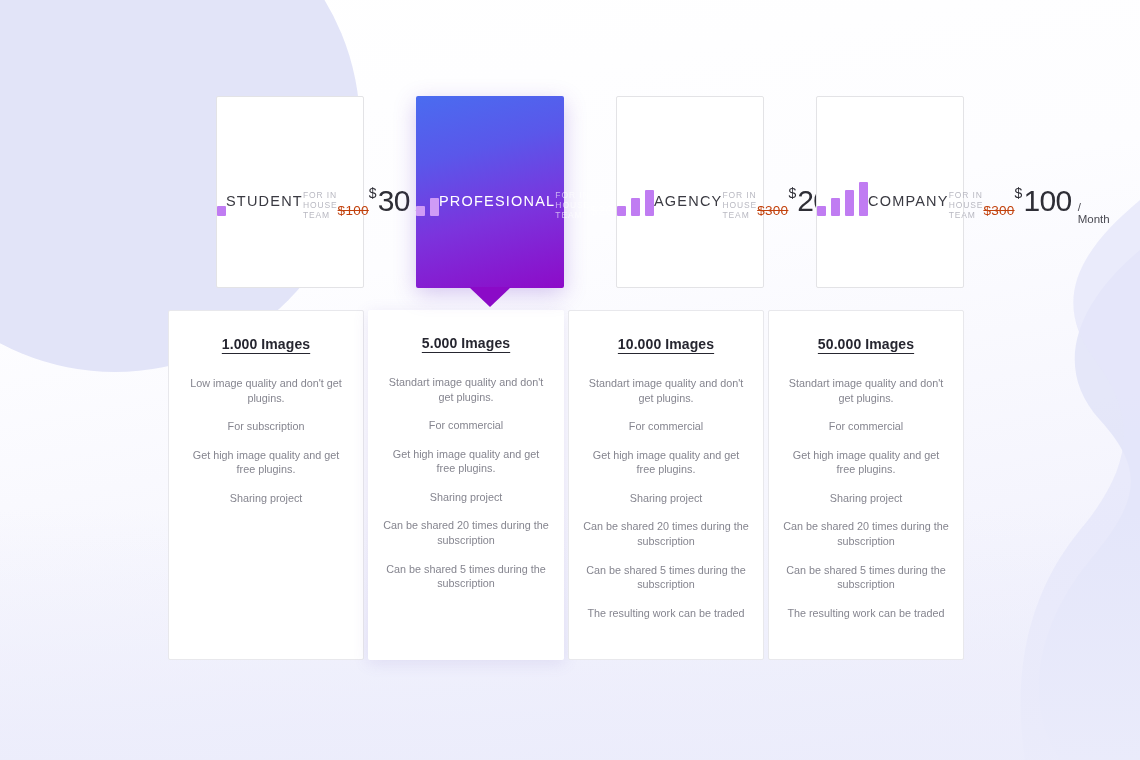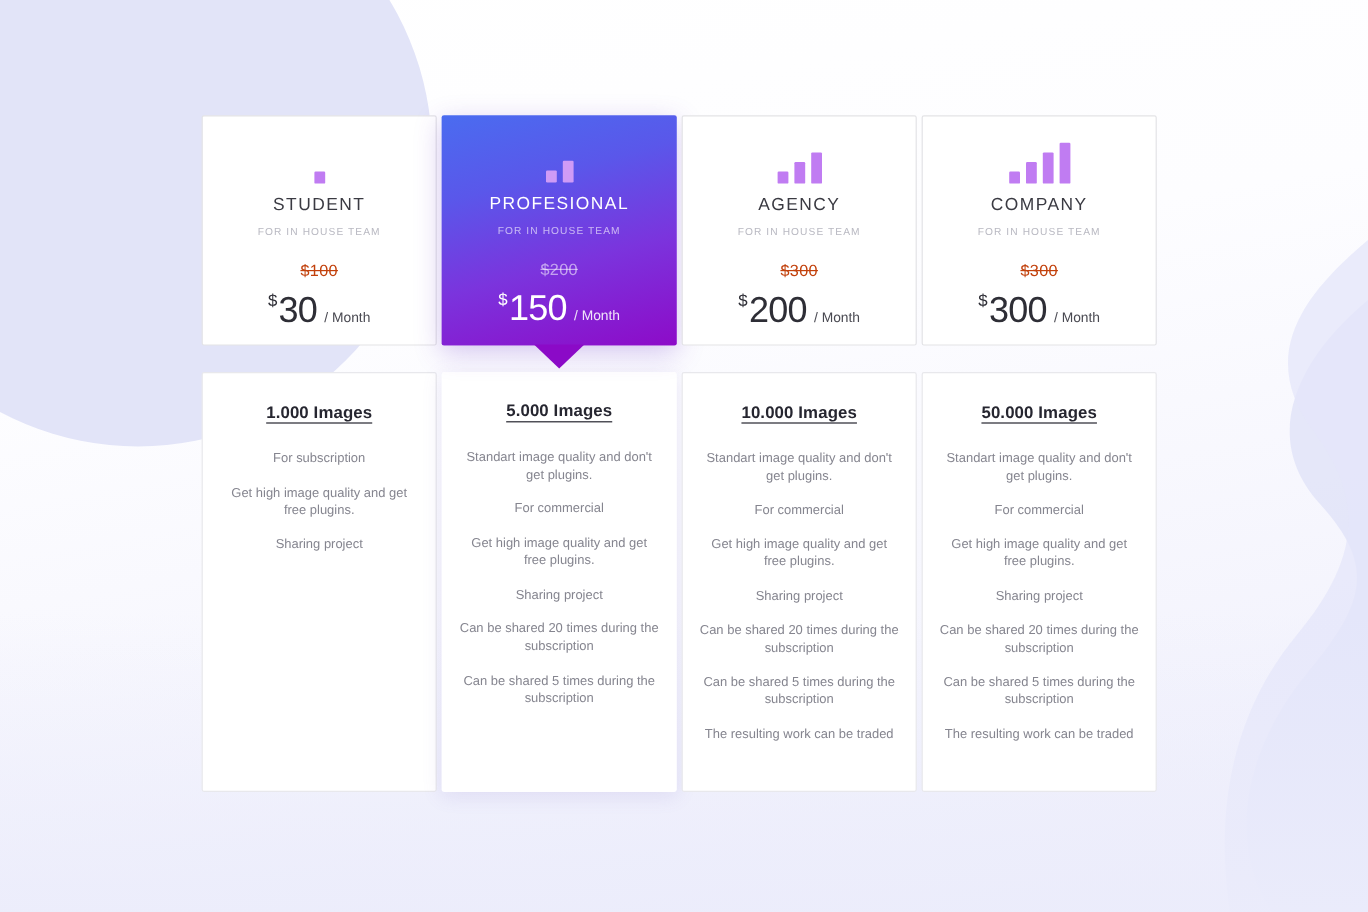--- a/index.html
+++ b/index.html
@@ -74,24 +74,25 @@
     position: relative;
   }
 
   
   .plan-head {
     height: 192px;
     background: #ffffff;
     border: 1px solid #e3e3e6;
     border-radius: 2px;
     display: flex;
-    flex-direction: column;
+    flex-direction: row;
     align-items: center;
     padding-top: 16px;
     position: relative;
+    margin-left: 48px;
   }
 
   .plan-column.featured .plan-head {
     height: 192px;
     border: none;
     background: linear-gradient(165deg, #4a6cf0 0%, #5a57ea 30%, #7b34dd 62%, #8d0bc8 100%);
     box-shadow: 0 6px 22px rgba(110, 60, 200, 0.28);
   }
 
   .arrow-pointer {
@@ -230,21 +231,21 @@
           </div>
           <div class="plan-name">STUDENT</div>
           <div class="plan-sub">FOR IN HOUSE TEAM</div>
           <div class="old-price">$100</div>
           <div class="price-row">
             <span class="currency">$</span>
             <span class="amount">30</span>
             <span class="per">/ Month</span>
           </div>
         </div>
-        <div class="plan-body"><div class="images-title">1.000 Images</div><div class="feature">For subscription</div><div class="feature">Get high image quality and get free plugins.</div><div class="feature">Sharing project</div></div>
+        <div class="plan-body"><div class="images-title">1.000 Images</div><div class="feature">Low image quality and don't get plugins.</div><div class="feature">For subscription</div><div class="feature">Get high image quality and get free plugins.</div><div class="feature">Sharing project</div></div>
       </div>
       <div class="plan-column featured">
         <div class="plan-head">
           <div class="bars-icon">
             <div class="bar" style="height: 10px;"></div>
             <div class="bar" style="height: 18px;"></div>
           </div>
           <div class="plan-name">PROFESIONAL</div>
           <div class="plan-sub">FOR IN HOUSE TEAM</div>
           <div class="old-price">$200</div>
@@ -281,21 +282,21 @@
             <div class="bar" style="height: 10px;"></div>
             <div class="bar" style="height: 18px;"></div>
             <div class="bar" style="height: 26px;"></div>
             <div class="bar" style="height: 34px;"></div>
           </div>
           <div class="plan-name">COMPANY</div>
           <div class="plan-sub">FOR IN HOUSE TEAM</div>
           <div class="old-price">$300</div>
           <div class="price-row">
             <span class="currency">$</span>
-            <span class="amount">300</span>
+            <span class="amount">100</span>
             <span class="per">/ Month</span>
           </div>
         </div>
         <div class="plan-body"><div class="images-title">50.000 Images</div><div class="feature">Standart image quality and don't get plugins.</div><div class="feature">For commercial</div><div class="feature">Get high image quality and get free plugins.</div><div class="feature">Sharing project</div><div class="feature">Can be shared 20 times during the subscription</div><div class="feature">Can be shared 5 times during the subscription</div><div class="feature">The resulting work can be traded</div></div>
       </div>
     </div>
 
 </div>
 
 </body></html>

